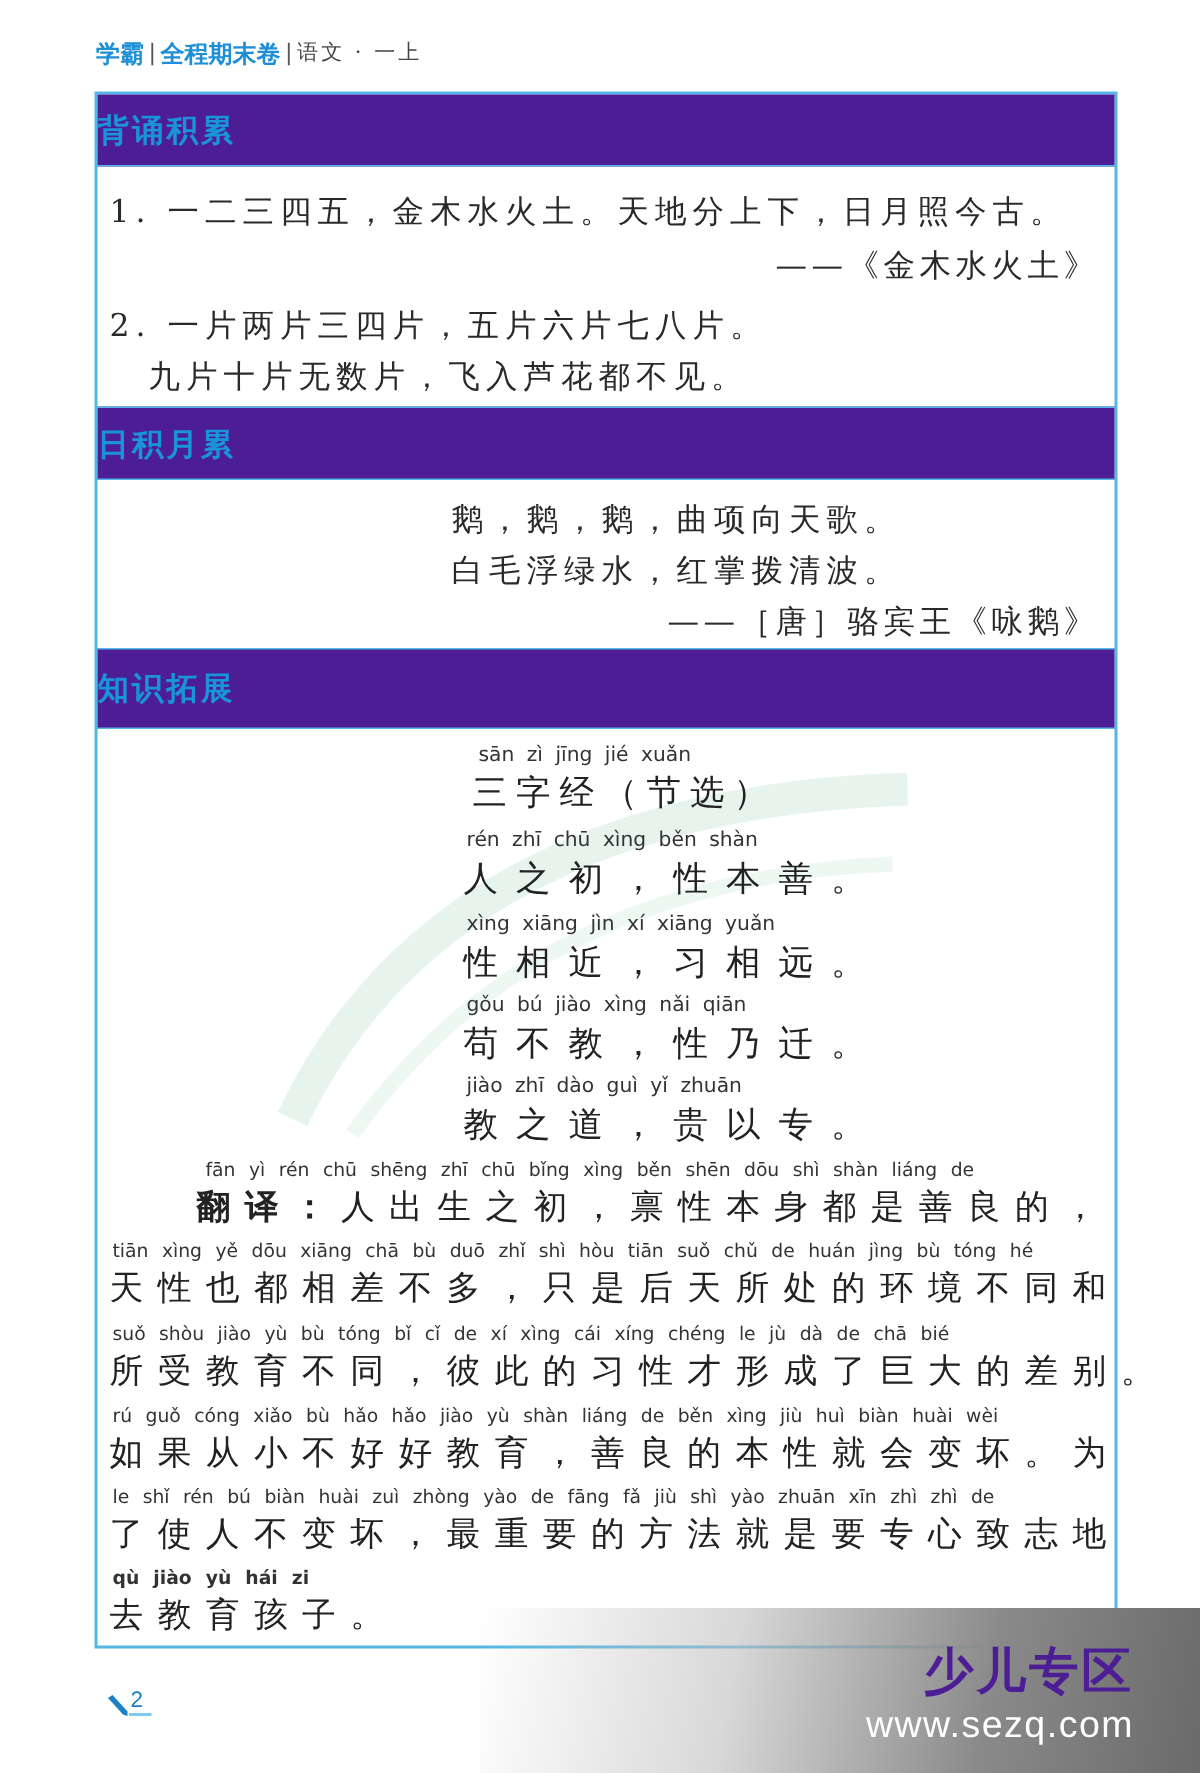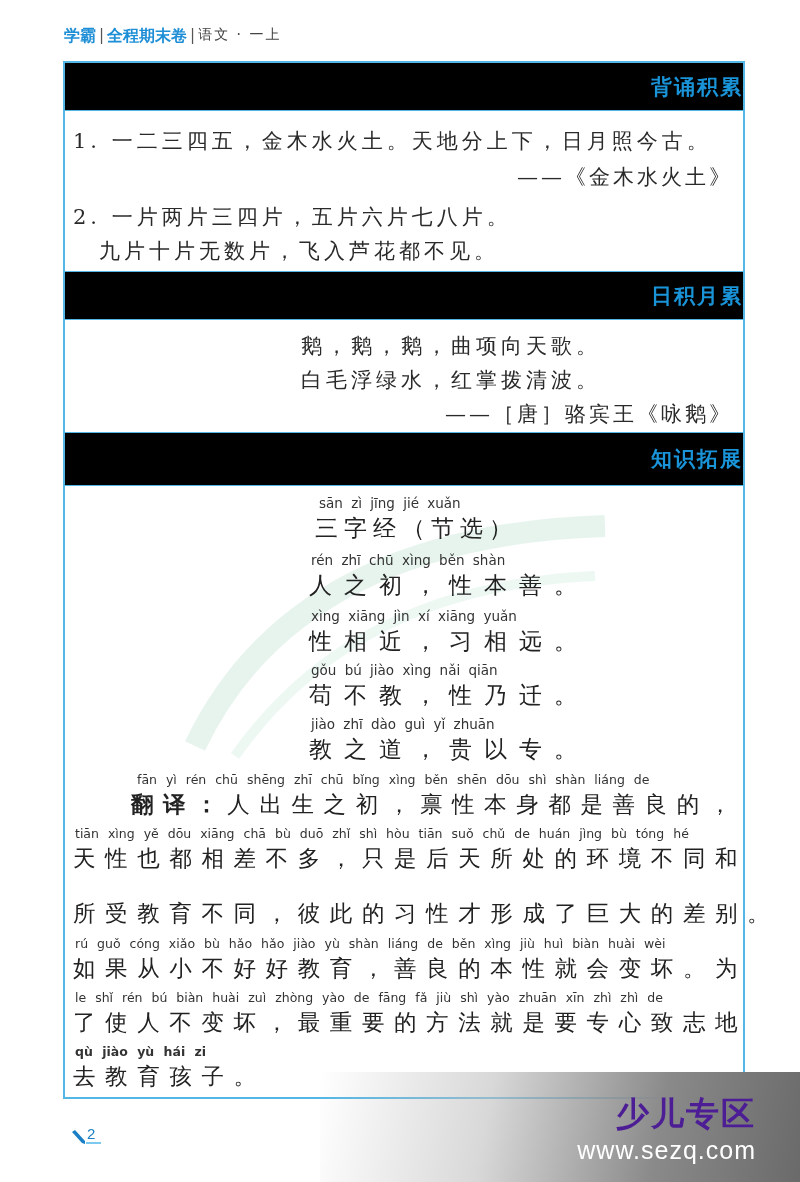--- a/index.html
+++ b/index.html
@@ -16,23 +16,23 @@
   .running-head .brand { color: #1e8fd6; font-weight: bold; font-family: "DejaVu Sans", sans-serif; font-size: 16px; }
   .running-head .sep { color: #555; margin: 0 3px; font-family: "DejaVu Sans", sans-serif; font-size: 15px; }
   .running-head .subject { color: #444; font-size: 14px; letter-spacing: 2px; }
 
   .frame {
     position: absolute; left: 63px; top: 61px; width: 682px; height: 1038px;
     border: 2px solid #53b7e6; box-sizing: border-box; background: #fff;
   }
   .band {
     position: absolute; left: 0; right: 0;
-    background: #000000;
+    background: #4c1d95;
     border-top: 1.5px solid #53b7e6; border-bottom: 1.5px solid #53b7e6;
-    display: flex; align-items: center; justify-content: flex-end;
+    display: flex; align-items: center; justify-content: flex-start;
     box-sizing: border-box;
   }
   .band:first-child { border-top: none; }
   .band-title {
     color: #1a94d8; font-family: "DejaVu Sans", sans-serif; font-weight: bold;
     font-size: 21px; letter-spacing: 2px;
   }
   .section { position: absolute; left: 0; right: 0; }
 
   .line { position: absolute; font-size: 21px; letter-spacing: 4px; white-space: nowrap; }
@@ -130,20 +130,21 @@
     <div class="hz" style="left:244px;top:248px;">教之道，贵以专。</div>
 
     <div class="trans-py" style="left:72px;top:286px;">fān  yì     rén  chū  shēng  zhī  chū     bǐng  xìng  běn  shēn  dōu  shì  shàn  liáng  de</div>
     <div class="trans-hz" style="left:66px;top:303px;">
       <span class="bold">翻译：</span><span>人出生之初，禀性本身都是善良的，</span>
     </div>
 
     <div class="trans-py" style="top:340px;">tiān  xìng  yě  dōu  xiāng  chā  bù  duō    zhǐ  shì  hòu  tiān  suǒ  chǔ  de  huán  jìng  bù  tóng  hé</div>
     <div class="trans-hz" style="top:357px;">天性也都相差不多，只是后天所处的环境不同和</div>
 
+    <div class="trans-py" style="top:395px;">suǒ  shòu  jiào  yù  bù  tóng    bǐ  cǐ  de  xí  xìng  cái  xíng  chéng  le  jù  dà  de  chā  bié</div>
     <div class="trans-hz" style="top:412px;">所受教育不同，彼此的习性才形成了巨大的差别。</div>
 
     <div class="trans-py" style="top:450px;">rú  guǒ  cóng  xiǎo  bù  hǎo  hǎo  jiào  yù    shàn  liáng  de  běn  xìng  jiù  huì  biàn  huài      wèi</div>
     <div class="trans-hz" style="top:467px;">如果从小不好好教育，善良的本性就会变坏。为</div>
 
     <div class="trans-py" style="top:504px;">le  shǐ  rén  bú  biàn  huài    zuì  zhòng  yào  de  fāng  fǎ  jiù  shì  yào  zhuān  xīn  zhì  zhì  de</div>
     <div class="trans-hz" style="top:521px;">了使人不变坏，最重要的方法就是要专心致志地</div>
 
     <div class="trans-py" style="top:558px;font-weight:bold;">qù  jiào  yù  hái  zi</div>
     <div class="trans-hz" style="top:575px;">去教育孩子。</div>

